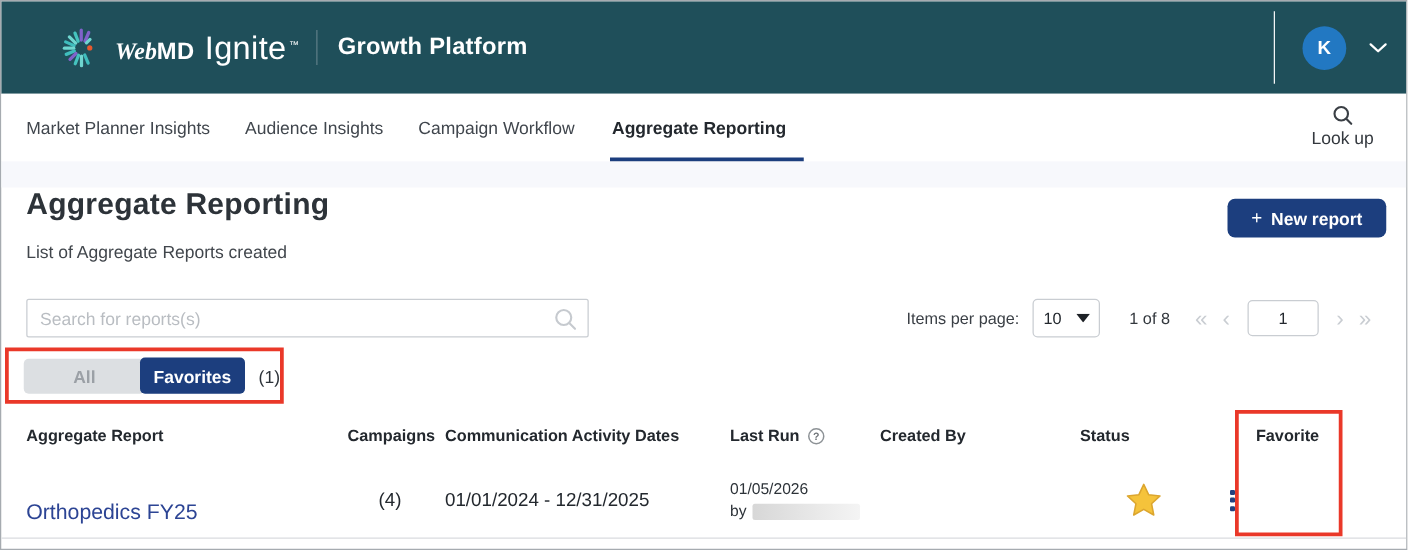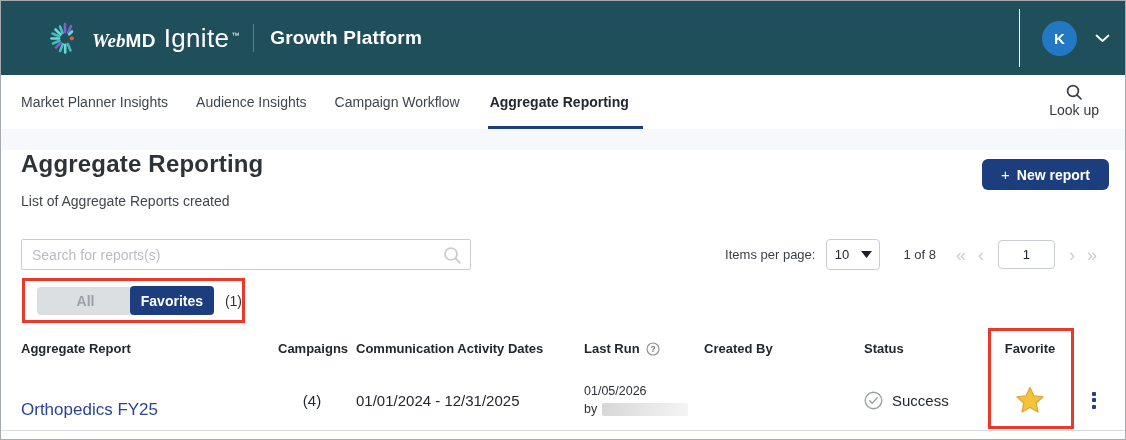--- a/index.html
+++ b/index.html
@@ -70,21 +70,21 @@
     display: flex; align-items: center; justify-content: center; gap: 12px; cursor: pointer; background: #fff; }
   .ipp-value { font-size: 13px; color: #23282e; }
   .page-info { margin-left: 23px; color: #33383e; }
   .pager { display: flex; align-items: center; margin-left: 14px; }
   .pg-btn { font-size: 18px; color: #C9CDD2; padding: 0 6px; cursor: pointer; line-height: 1; user-select: none; }
   .page-input { width: 57px; height: 29px; border: 1px solid #C9CDD2; border-radius: 4px; text-align: center;
     font-size: 13px; color: #23282e; margin: 0 8px; font-family: inherit; outline: none; }
 
   
   .filter-annotation {
-    position: absolute; left: 21px; top: 277px; width: 223px; height: 45px;
+    position: absolute; left: 3px; top: 277px; width: 223px; height: 45px;
     border: 3px solid #EA3829; display: flex; align-items: center; padding-left: 12px;
   }
   .btn-all { width: 97px; height: 28px; background: #DCDFE2; color: #9BA0A6; font-size: 14px; font-weight: 600;
     border: none; border-radius: 4px; display: flex; align-items: center; justify-content: center; cursor: pointer; font-family: inherit; }
   .btn-fav { width: 84px; height: 29px; background: #1C3E7E; color: #fff; font-size: 14px; font-weight: 700;
     border: none; border-radius: 4px; margin-left: -4px; display: flex; align-items: center; justify-content: center; cursor: pointer; font-family: inherit; }
   .fav-count { margin-left: 11px; font-size: 14px; color: #2d3339; }
 
   
   .grid-cols { display: grid; grid-template-columns: 277px 68px 228px 120px 160px 122px 108px 1fr; }
@@ -238,27 +238,20 @@
     <div class="c-lastrun">
       <div>01/05/2026</div>
       <div class="lr-by">
         <span>by</span>
         <span class="blur-sm"></span>
       </div>
     </div>
     <div class="c-created">
       <span class="blur-lg"></span>
     </div>
-    <div class="c-status">
-      <svg width="19" height="19" viewBox="0 0 19 19" fill="none">
-          <circle cx="9.5" cy="9.5" r="8.3" stroke="#9AA0A6" stroke-width="1.4"></circle>
-          <path d="M5.8 9.8 L8.2 12.2 L13.2 6.8" stroke="#9AA0A6" stroke-width="1.4" stroke-linecap="round" stroke-linejoin="round"></path>
-        </svg>
-      <span>Success</span>
-    </div>
     <div class="c-fav">
       <svg width="30" height="30" viewBox="0 0 24 24">
           <polygon points="12,2 15.1,8.6 22.4,9.4 17,14.4 18.4,21.6 12,18 5.6,21.6 7,14.4 1.6,9.4 8.9,8.6" fill="#F5C33B" stroke="#DCA62F" stroke-width="1" stroke-linejoin="round"></polygon>
         </svg>
     </div>
     <div class="c-menu">
       <span class="kebab-dot"></span>
         <span class="kebab-dot"></span>
         <span class="kebab-dot"></span>
     </div>

